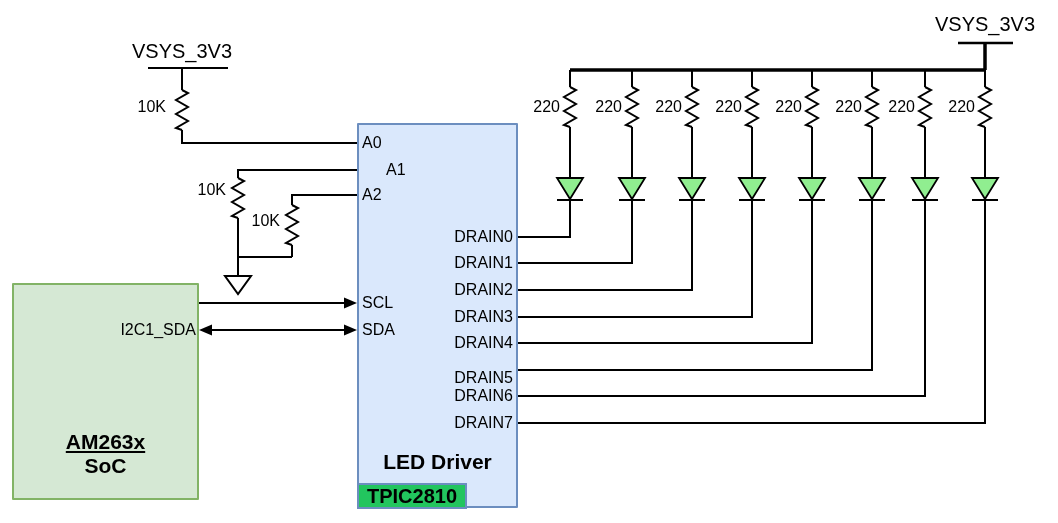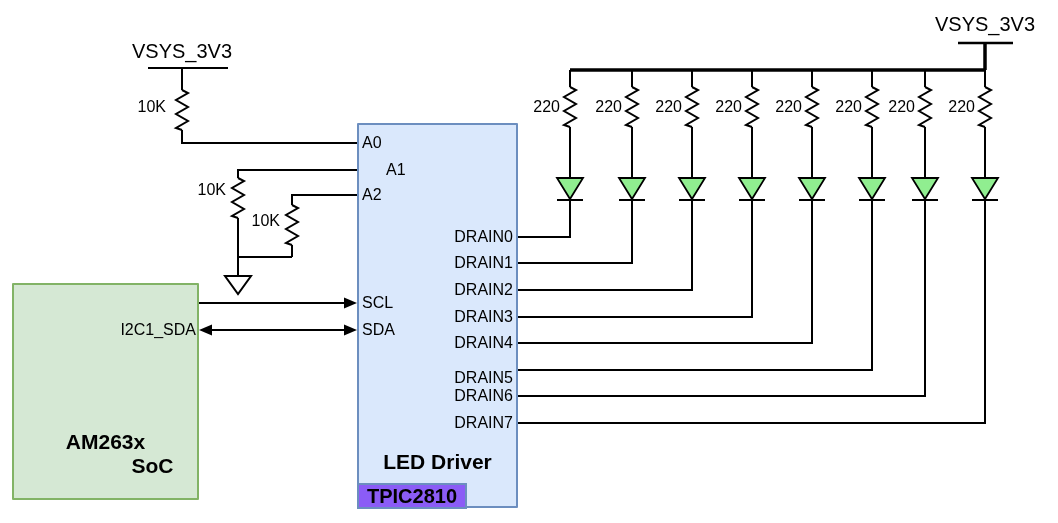--- a/index.html
+++ b/index.html
@@ -1,21 +1,21 @@
 <!DOCTYPE html>
 <html><head>
 <meta charset="utf-8">
 <style>
   html,body{margin:0;padding:0;background:#fff;}
   #canvas{position:relative;width:1058px;height:523px;background:#ffffff;overflow:hidden;
           font-family:"Liberation Sans",sans-serif;}
   .box{position:absolute;box-sizing:border-box;}
   .soc-box{left:12px;top:283px;width:187px;height:217px;background:#d5e8d4;border:2px solid #82b366;border-radius:1px;}
   .drv-box{left:357px;top:123px;width:161px;height:385px;background:#dae8fc;border:2px solid #6c8ebf;border-radius:1px;}
-  .part-badge{left:357px;top:483px;width:110px;height:26px;background:#8b5cf6;border:2px solid #6c8ebf;
+  .part-badge{left:357px;top:483px;width:110px;height:26px;background:#22c55e;border:2px solid #6c8ebf;
               display:flex;align-items:center;justify-content:center;font-weight:bold;font-size:20px;color:#000;}
   svg.wires{position:absolute;left:0;top:0;width:1058px;height:523px;}
   svg.wires *{vector-effect:none;}
   .lbl{position:absolute;font-size:16px;line-height:22px;color:#000;white-space:nowrap;}
   .r{text-align:right;}
   .c{text-align:center;}
   .b{font-weight:bold;font-size:21px;line-height:24px;}
   .net{font-size:20px;}
 </style>
 </head>
@@ -114,22 +114,22 @@
   <div class="lbl r" style="left:520px;top:96px;width:40px;">220</div>
   <div class="lbl r" style="left:582px;top:96px;width:40px;">220</div>
   <div class="lbl r" style="left:642px;top:96px;width:40px;">220</div>
   <div class="lbl r" style="left:702px;top:96px;width:40px;">220</div>
   <div class="lbl r" style="left:762px;top:96px;width:40px;">220</div>
   <div class="lbl r" style="left:822px;top:96px;width:40px;">220</div>
   <div class="lbl r" style="left:875px;top:96px;width:40px;">220</div>
   <div class="lbl r" style="left:935px;top:96px;width:40px;">220</div>
 
   <div class="lbl r" style="left:86px;top:319px;width:110px;">I2C1_SDA</div>
-  <div class="lbl c b" style="left:12px;top:430px;width:187px;">AM263x</div>
-  <div class="lbl c b" style="left:12px;top:454px;width:187px;margin-left:47px;">SoC</div>
+  <div class="lbl c b" style="left:12px;top:430px;width:187px;text-decoration:underline;">AM263x</div>
+  <div class="lbl c b" style="left:12px;top:454px;width:187px;">SoC</div>
 
   <div class="lbl" style="left:362px;top:132px;">A0</div>
   <div class="lbl" style="left:362px;top:159px;margin-left:24px;">A1</div>
   <div class="lbl" style="left:362px;top:184px;">A2</div>
   <div class="lbl" style="left:362px;top:292px;text-align:right;">SCL</div>
   <div class="lbl" style="left:362px;top:319px;">SDA</div>
   <div class="lbl r" style="left:443px;top:226px;width:70px;">DRAIN0</div>
   <div class="lbl r" style="left:443px;top:252px;width:70px;">DRAIN1</div>
   <div class="lbl r" style="left:443px;top:279px;width:70px;">DRAIN2</div>
   <div class="lbl r" style="left:443px;top:306px;width:70px;">DRAIN3</div>

